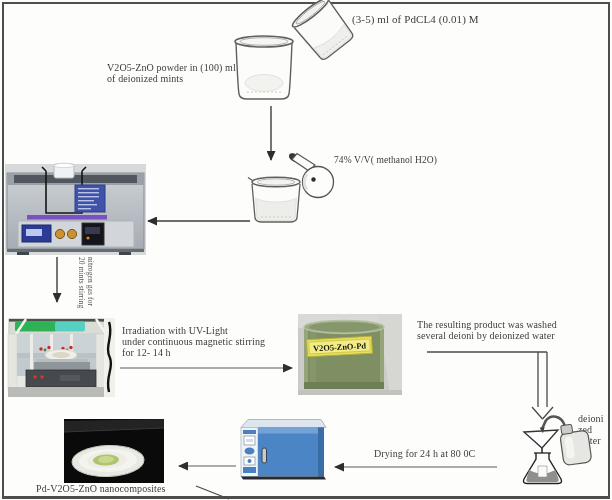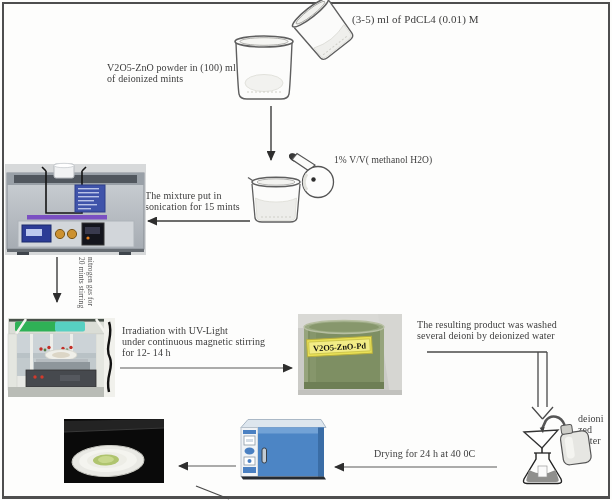--- a/index.html
+++ b/index.html
@@ -50,34 +50,33 @@
       <path d="M236,466 H179" stroke="#8f8f8f" stroke-width="1.6" fill="none" marker-end="url(#ah)"></path>
     </g>
     <g>
       <path d="M196,486 L229,499" stroke="#4a4a4a" stroke-width="1.3" fill="none"></path>
     </g>
   </svg>
 
   <div class="lbl big" style="left:352px;top:13px;width:152px">(3-5) ml of PdCL4 (0.01) M</div>
   <div class="lbl" style="left:107px;top:62px;width:142px">V2O5-ZnO powder in (100) ml
 of deionized mints</div>
-  <div class="lbl" style="left:334px;top:155px;width:145px;font-size:9.5px">1%  V/V( methanol H2O)</div>
-  <div class="lbl" style="left:145px;top:190px;width:118px">The mixture put in
-sonication for 15 mints</div>
+  <div class="lbl" style="left:334px;top:155px;width:145px;font-size:9.5px">74%  V/V( methanol H2O)</div>
   <div class="lbl small rot90" style="left:95px;top:257px;width:62px">nitrogen gas for
 20 mints  stirring</div>
   <div class="lbl" style="left:122px;top:325px;width:192px">Irradiation with UV-Light
 under continuous magnetic stirring
 for 12- 14 h</div>
   <div class="lbl" style="left:417px;top:319px;width:172px">The resulting product was washed
 several deioni by deionized water</div>
   <div class="lbl" style="left:578px;top:413px;width:36px">deioni
 zed
 water</div>
-  <div class="lbl" style="left:374px;top:448px;width:160px">Drying for 24 h at 40 0C</div>
+  <div class="lbl" style="left:374px;top:448px;width:160px">Drying for 24 h at 80 0C</div>
+  <div class="lbl" style="left:36px;top:483px;width:175px">Pd-V2O5-ZnO nanocomposites</div>
 
   <svg class="abs" style="left:286px;top:0" width="74" height="62" viewBox="0 0 74 62">
     <g transform="rotate(-38 38 30)">
       <path d="M16,10 L18,50 Q18.5,54 24,54 L52,54 Q57.5,54 58,50 L60,10" fill="#fbfbfa" stroke="#5f5f5f" stroke-width="1.4"></path>
       <path d="M19,38 L19.5,50 Q20,52.5 24,52.5 L52,52.5 Q56,52.5 56.5,50 L57,38 Q38,45 19,38 Z" fill="#efefec" stroke="#dcdcd6" stroke-width="0.8"></path>
       <path d="M22,49 h32" stroke="#cfcfc8" stroke-width="1" stroke-dasharray="2,2" fill="none"></path>
       <ellipse cx="38" cy="8" rx="22.5" ry="4.8" fill="#fbfbfa" stroke="#5f5f5f" stroke-width="1.6"></ellipse>
       <ellipse cx="38" cy="8" rx="18" ry="3.2" fill="#f1f1ee" stroke="#9a9a96" stroke-width="0.8"></ellipse>
     </g>
   </svg>

